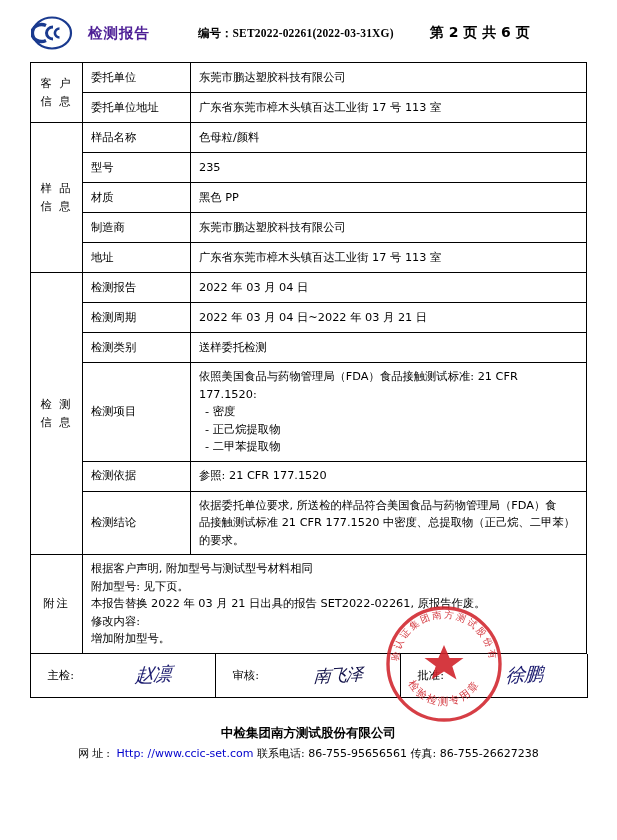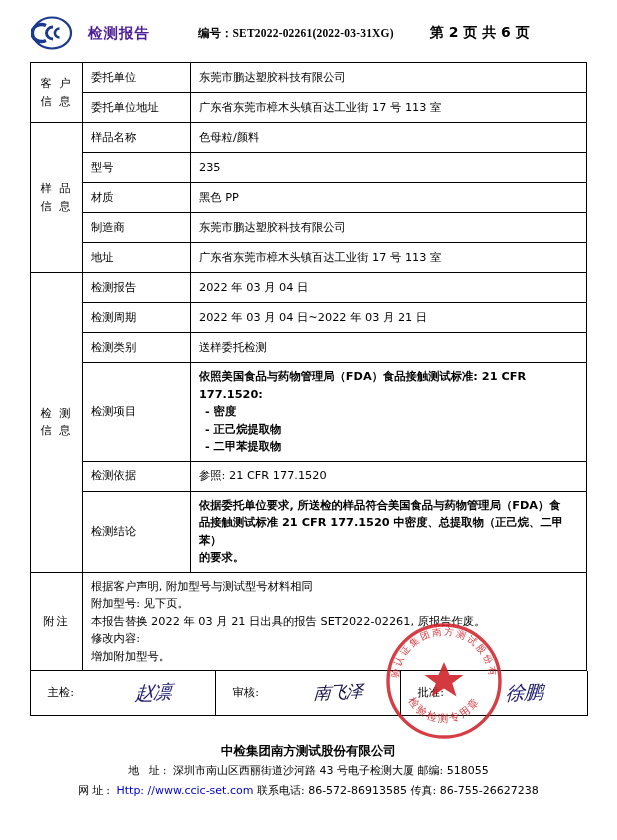--- a/index.html
+++ b/index.html
@@ -84,21 +84,21 @@
     width: 108px;
     padding-left: 10px;
     white-space: nowrap;
     margin-left: 13px;
   }
   td.value {
     padding-left: 10px;
   }
   .r { height: 30px; }
 
-  .multi { line-height: 1.7; font-weight: bold; }
+  .multi { line-height: 1.7; }
   .multi .sub { padding-left: 6px; }
 
   
   td.remark-body {
     line-height: 1.85;
     padding: 7px 10px;
   }
 
   
   .sigzone {
@@ -333,28 +333,22 @@
         <text font-family="DejaVu Sans, sans-serif" font-size="10.5" fill="#d0232b" opacity="0.9" letter-spacing="2">
           <textPath href="#arcBot" startOffset="50%" text-anchor="middle">检验检测专用章</textPath>
         </text>
       </svg>
     </div>
   </div>
 
   <div class="footer">
     <div class="fname">中检集团南方测试股份有限公司</div>
     <div>
-      <span class="sp">地  址:</span>
-      <span>深圳市南山区西丽街道沙河路 43 号电子检测大厦</span>
-      <span>邮编:</span>
-      <span>518055</span>
-    </div>
-    <div>
       <span class="sp">网址:</span>
       <span class="flink">Http: //www.ccic-set.com</span>
       <span>联系电话:</span>
-      <span>86-572-86913585</span>
+      <span>86-755-95656561</span>
       <span>传真:</span>
       <span>86-755-26627238</span>
     </div>
   </div>
 
 </div>
 
 </body></html>

